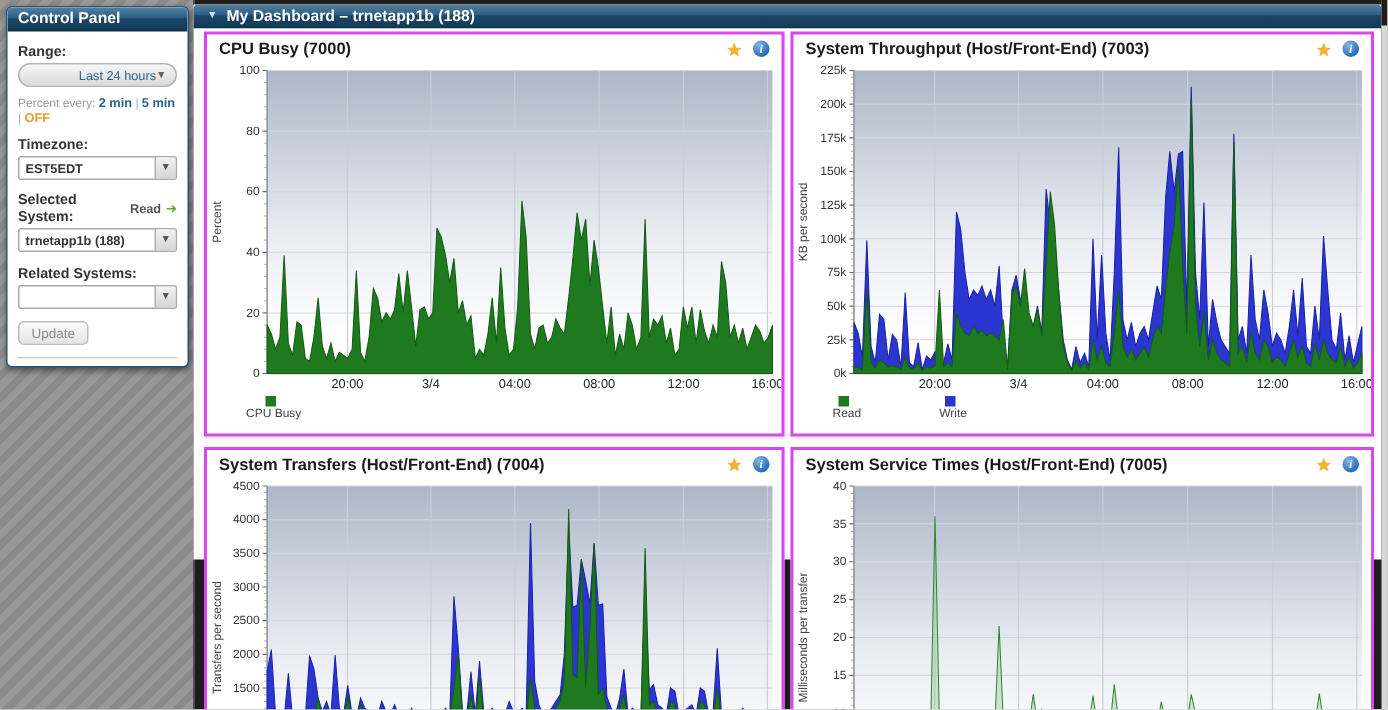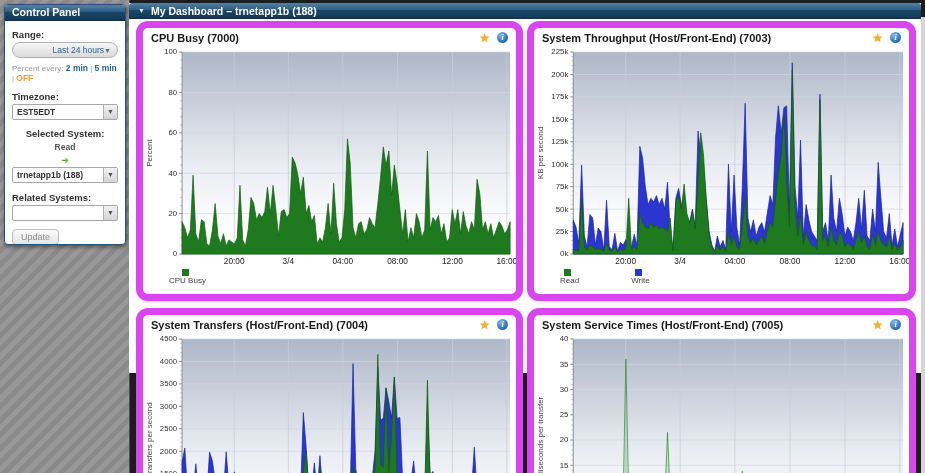--- a/index.html
+++ b/index.html
@@ -22,37 +22,37 @@
   .pill-select .arr{color:#666;font-size:7px;}
   .box-select{display:flex;align-items:stretch;height:14px;border:1px solid #a8a8a8;border-radius:2px;
     background:#fff;font-size:8.5px;font-weight:bold;color:#333;cursor:pointer;gap:16px;}
   .box-select .val{flex:1;padding:1px 4px;line-height:12px;white-space:nowrap;overflow:hidden;}
   .box-select .btn{width:13px;background:linear-gradient(#f2f2f2,#d5d5d5);border-left:1px solid #b0b0b0;
     color:#555;font-size:7px;text-align:center;line-height:13px;}
   .refresh-row{margin-top:5px;font-size:8px;color:#999;}
   .refresh-row .lnk{color:#2a6496;font-weight:bold;font-size:8.5px;}
   .refresh-row .sep{color:#9ab0c0;}
   .refresh-row .off{color:#f09d2e;font-weight:bold;font-size:8.5px;}
-  .alias-row{display:flex;align-items:center;gap:3px;flex-direction:column;}
+  .alias-row{display:flex;align-items:center;gap:3px;}
   .alias-txt{font-size:8.5px;font-weight:bold;color:#555;}
   .alias-arrow{color:#54b law;}
   .alias-arrow{color:#54b22a;font-size:9px;font-weight:bold;}
   .update-btn{margin-top:8px;display:inline-block;padding:2px 8px;font-size:9px;color:#8d8d8d;
     background:linear-gradient(#fbfbfb,#e3e3e3);border:1px solid #bdbdbd;border-radius:4px;cursor:pointer;}
   .cp-divider{border:none;border-top:1px solid #cfcfcf;margin:8px 0 5px 0;}
   
   .main{position:absolute;left:129px;top:3px;width:792px;height:370px;background:#fff;}
   .right-strip{position:absolute;left:921px;top:0;width:4px;height:473px;background:#d6d6d6;}
   .right-strip::before{content:"";position:absolute;left:0;top:0;width:4px;height:17px;background:#1d1d1d;}
   .dash-header{height:15px;display:flex;align-items:center;color:#fff;font-size:10.5px;font-weight:bold;
     background:linear-gradient(#55819f,#2e5e85 45%,#1b4668 50%,#123a58);
     border-radius:3px 3px 0 0;border-bottom:1px solid #0e2f49;}
   .dash-caret{margin:0 6px 0 9px;font-size:7px;color:#cfe0ee;}
   .charts{display:grid;grid-template-columns:387px 389px;gap:7px 4px;padding:2px 0 0 7px;}
-  .panel{height:266px;background:#fff;border:7px solid #d946ef;border-radius:12px;overflow:hidden;
+  .panel{height:266px;background:#fff;border:2px solid #d946ef;border-radius:0;overflow:hidden;
     box-shadow:0 1px 2px rgba(0,0,0,.15);}
   .panel-header{height:19px;display:flex;align-items:center;padding:0 8px;}
   .panel-title{flex:1;font-size:11px;font-weight:bold;color:#1a1a1a;}
   .star-icon{color:#f3b32b;font-size:12px;margin-right:7px;cursor:pointer;text-shadow:0 0 1px #c78f1f;}
   .info-icon{width:11px;height:11px;border-radius:50%;cursor:pointer;
     background:radial-gradient(circle at 35% 28%,#85b6e6,#2268b2 75%);position:relative;}
   .info-icon::after{content:"i";position:absolute;left:0;top:0;width:11px;height:11px;line-height:11px;
     text-align:center;color:#fff;font-size:8px;font-weight:bold;font-style:italic;font-family:"Liberation Serif",serif;}
   .chart-svg{display:block;width:100%;height:222px;}
   .legend{display:flex;align-items:center;padding-left:26px;height:16px;}

